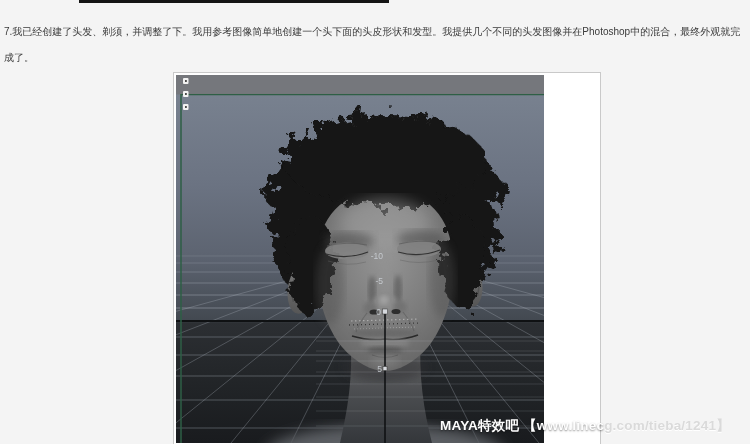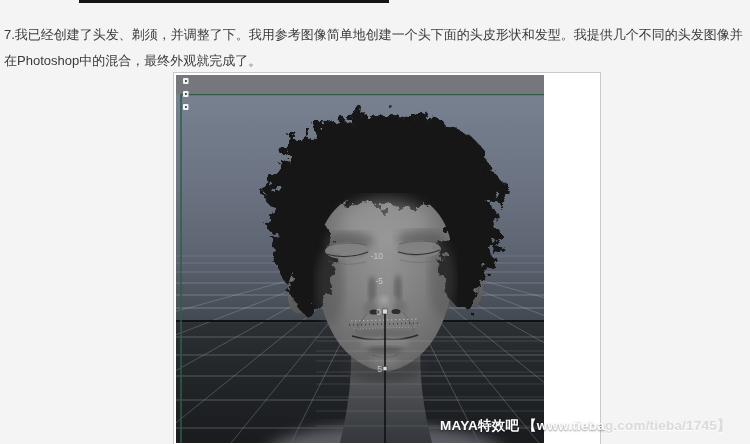--- a/index.html
+++ b/index.html
@@ -1,20 +1,20 @@
 <!DOCTYPE html>
 <html><head>
 <meta charset="utf-8">
 <style>
   html,body{margin:0;padding:0;}
   body{width:750px;height:444px;overflow:hidden;background:#f4f4f4;
        font-family:"Liberation Sans",sans-serif;position:relative;}
   .page{position:absolute;inset:0;width:750px;height:444px;overflow:hidden;}
   .top-bar{position:absolute;left:79px;top:0;width:310px;height:3px;background:#141414;}
-  .para{position:absolute;left:4px;top:9px;width:744px;font-size:13px;line-height:26px;
+  .para{position:absolute;left:4px;top:9px;width:744px;font-size:10px;line-height:26px;
         color:#3a3a3a;letter-spacing:0;}
   .img-block{position:absolute;left:173px;top:72px;width:422px;height:380px;
              background:#ffffff;border:1px solid #c9c9c9;padding:2px;box-sizing:content-box;}
   .viewport{position:relative;width:368px;height:368px;overflow:hidden;
      background:linear-gradient(to bottom,
         #75787c 0px,#75787c 19px,
         #78818f 20px,#6b7382 110px,#5d6471 180px,#434951 245px,
         #2c2f33 248px,#232629 300px,#191b1e 368px);}
   .viewport svg{position:absolute;left:0;top:0;}
   .watermark{position:absolute;left:440px;top:417px;white-space:nowrap;z-index:5;
@@ -213,16 +213,16 @@
           <rect x="7" y="16" width="5.5" height="6" rx="1" fill="#f2f2f2"></rect>
             <rect x="9" y="18" width="1.8" height="2" fill="#4a4a4a"></rect>
           <rect x="7" y="29" width="5.5" height="6" rx="1" fill="#f2f2f2"></rect>
             <rect x="9" y="31" width="1.8" height="2" fill="#4a4a4a"></rect>
         </g>
       </svg>
     </div>
   </div>
 
   <div class="watermark">
-    <span class="wm-a">MAYA特效吧 【www.tieba</span><span class="wm-b">g.com/tieba/1745】</span>
+    <span class="wm-a">MAYA特效吧 【www.linec</span><span class="wm-b">g.com/tieba/1241】</span>
   </div>
 
 </div>
 
 </body></html>

